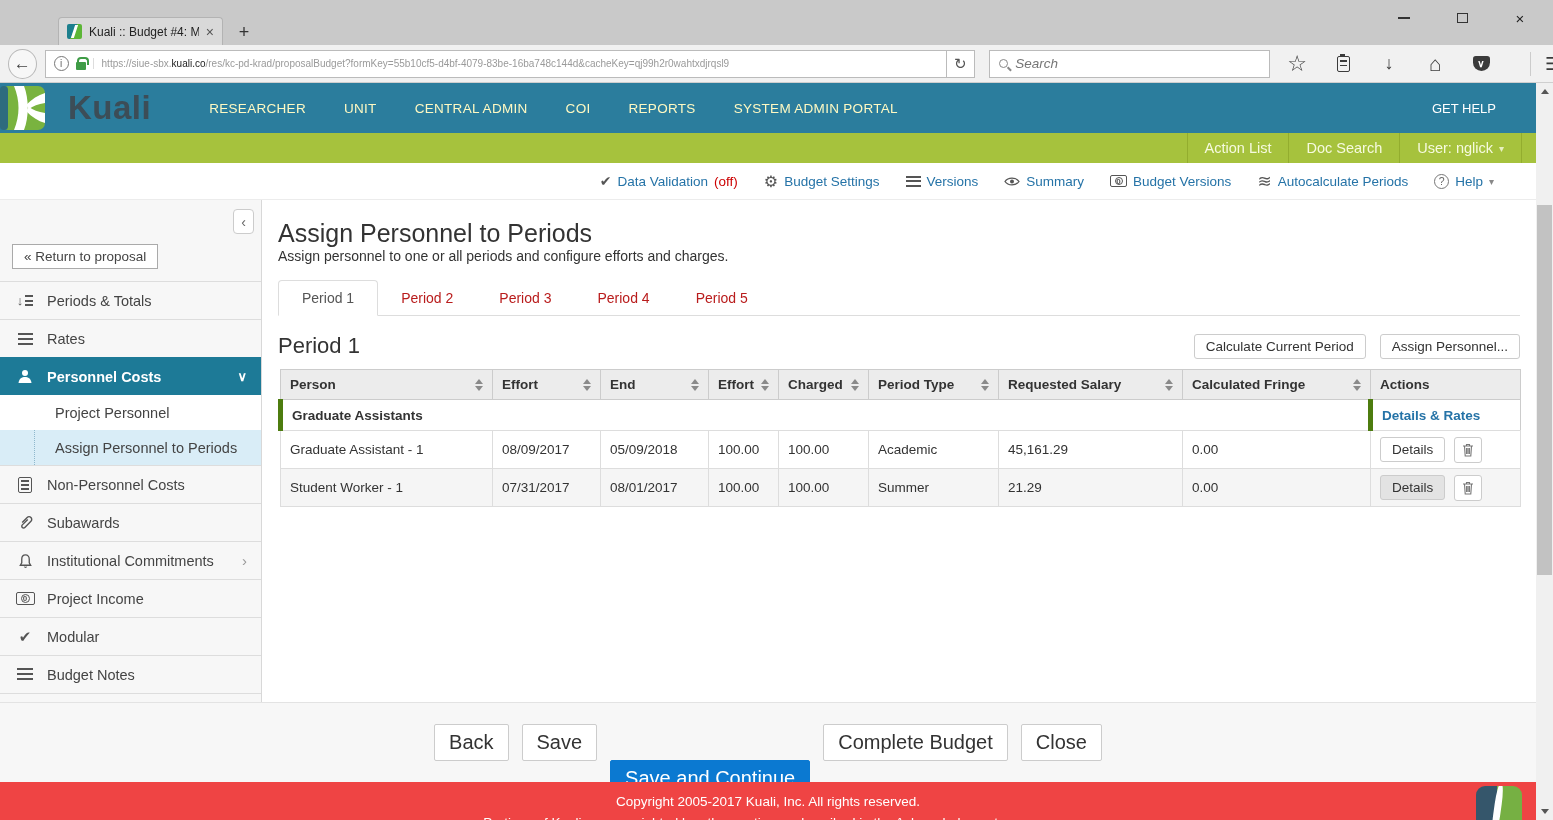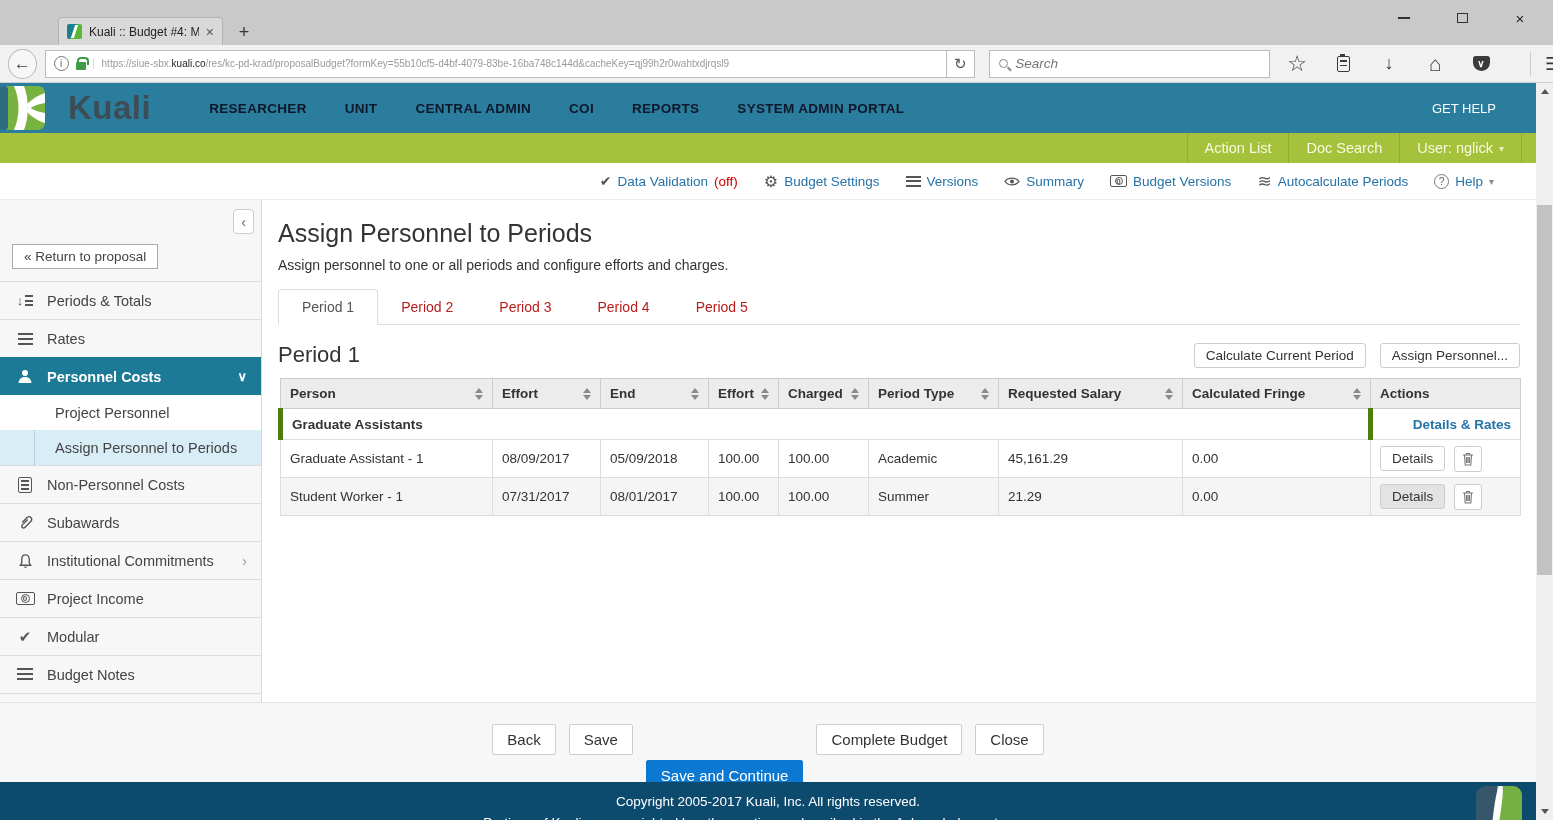--- a/index.html
+++ b/index.html
@@ -53,21 +53,21 @@
     display:flex; align-items:center; justify-content:center; font-size:10px; font-weight:bold; }
   .hamburger { font-size:18px; margin-left:14px; border-left:1px solid #ccc; padding-left:22px; height:24px; display:flex; align-items:center;}
 
   
   .page { position:absolute; left:0; top:83px; width:1536px; height:737px; background:#fff; overflow:hidden; }
 
   .app-header { position:absolute; left:0; top:0; width:100%; height:50px; background:#2b7d9d; display:flex; align-items:center; }
   .logo-box { width:46px; height:50px; flex:none; }
   .brand { font-size:33px; font-weight:bold; color:#3c4d57; margin-left:22px; letter-spacing:.5px; }
   .app-nav { display:flex; gap:38px; margin-left:58px; }
-  .app-nav a { color:#0f172a; font-size:13.5px; letter-spacing:.3px; text-decoration:none;font-weight:bold; }
+  .app-nav a { color:#fef9c3; font-size:13.5px; letter-spacing:.3px; text-decoration:none; }
   .get-help { margin-left:auto; margin-right:40px; color:#fff; font-size:13px; }
 
   .portal-bar { position:absolute; left:0; top:50px; width:100%; height:30px; background:#a6c23d;
     display:flex; align-items:center; justify-content:flex-end; }
   .portal-item { color:#f6fadf; font-size:14.5px; padding:0 17px; height:30px; display:flex; align-items:center; gap:6px;
     border-left:1px solid #93ad2e; }
   .portal-spacer { width:15px; height:30px; border-left:1px solid #93ad2e; }
   .caret { font-size:10px; color:#e7f0bf; }
 
   .krad-toolbar { position:absolute; left:0; top:80px; width:100%; height:37px; background:#fff;
@@ -108,55 +108,55 @@
   .doc-ic { width:14px; height:16px; border:1.7px solid #555; border-radius:2px;
     background:repeating-linear-gradient(to bottom,transparent 0 2.5px,#555 2.5px 4px); background-clip:content-box; padding:2px;}
   .note-ic { width:15px; height:12px; background:repeating-linear-gradient(to bottom,#555 0 2.5px,transparent 2.5px 5px); }
   .money-ic { width:19px; height:13px; border:1.7px solid #555; border-radius:2px; display:flex; align-items:center; justify-content:center;}
   .money-ic b { font-size:8px; color:#555; border:1px solid #555; border-radius:50%; width:9px; height:9px;
     display:flex; align-items:center; justify-content:center;}
 
   
   .main { position:absolute; left:262px; top:117px; right:0; bottom:118px; background:#fff; padding:0 16px; overflow:hidden;}
   h1.page-title { font-size:25px; font-weight:500; color:#333; margin-top:19px; }
-  .subtitle { font-size:14px; color:#333; margin-top:9px; }
+  .subtitle { font-size:14px; color:#333; }
   .tabs { display:flex; margin-top:15px; border-bottom:1px solid #ddd; height:37px; align-items:flex-end; }
   .tabtn { font-size:14px; padding:9px 23px; color:#b91c1c; }
   .tabtn.active { background:#fff; border:1px solid #ddd; border-bottom:1px solid #fff; margin-bottom:-1px;
     border-radius:4px 4px 0 0; color:#555; }
   .section-row { display:flex; align-items:center; margin-top:17px; }
   h2.section-title { font-size:22px; font-weight:500; color:#333; }
   .section-actions { margin-left:auto; display:flex; gap:14px; }
   .btn { background:#fff; border:1px solid #ccc; border-radius:3px; color:#333; font-size:13.5px; padding:4px 11px;
     font-family:"Liberation Sans", sans-serif;}
   .btn.pressed { background:#e3e3e3; }
 
   table.grid { border-collapse:collapse; table-layout:fixed; width:1243px; margin-top:10px; font-size:13.5px; color:#333; }
   .grid th { background:#ececec; border:1px solid #ccc; text-align:left; font-weight:bold; height:30px; padding:0 9px; }
   .grid th .th-wrap { display:flex; align-items:center; }
   .sort { display:inline-flex; flex-direction:column; gap:2px; margin-left:auto; }
   .sort i { width:0; height:0; border:4px solid transparent; display:block; }
   .sort .up { border-bottom:5px solid #8a8a8a; border-top:none; }
   .sort .dn { border-top:5px solid #8a8a8a; border-bottom:none; }
   .grid td { border:1px solid #ddd; padding:0 9px; height:38px; }
   .grid tr.grouprow td { border-left:5px solid #4d7c0f; border-right:1px solid #ccc; height:31px; font-weight:bold; }
-  .grid tr.grouprow td.dr { text-align:right; }
+  .grid tr.grouprow td.dr { text-align:left; }
   .dr-link { color:#2573a7; font-weight:bold; font-size:13.5px; }
   .grid tr.alt td { background:#f5f5f5; }
   .actions-cell { display:flex; gap:9px; align-items:center; }
   .icon-btn { width:28px; height:26px; background:#fff; border:1px solid #ccc; border-radius:3px;
     display:flex; align-items:center; justify-content:center; }
 
   
   .footer-band { position:absolute; left:0; right:0; bottom:38px; height:80px; background:#f7f7f7;
     border-top:1px solid #e3e3e3; display:flex; justify-content:center; align-items:flex-start; padding-top:21px; gap:13px; }
-  .fbtn { background:#fff; border:1px solid #ccc; border-radius:2px; font-size:15px; color:#333; padding:6px 14px;
+  .fbtn { background:#fff; border:1px solid #ccc; border-radius:2px; font-size:20px; color:#333; padding:6px 14px;
     font-family:"Liberation Sans", sans-serif;}
   .fbtn.primary { background:#0b79d1; border-color:#0b79d1; color:#fff;margin-top:36px; }
-  .teal-footer { position:absolute; left:0; right:0; bottom:0; height:38px; background:#0c4a6e; overflow:hidden; text-align:center;}
+  .teal-footer { position:absolute; left:0; right:0; bottom:0; height:38px; background:#ef4444; overflow:hidden; text-align:center;}
   .teal-footer p { color:#fff; font-size:13.5px; margin-top:12px; }
   .teal-footer p + p { margin-top:6px; }
   .footer-logo { position:absolute; right:14px; bottom:-12px; width:46px; height:46px; border-radius:9px; overflow:hidden;
     background:linear-gradient(90deg,#35566b 0 46%,#76b043 46%); }
   .footer-logo::after { content:""; position:absolute; left:18px; top:-2px; width:7px; height:50px; background:#fff;
     border-radius:40%; transform:rotate(8deg); }
 
   
   .scrollbar { position:absolute; right:0; top:83px; width:17px; bottom:0; background:#f0f0f0; }
   .sb-btn { position:absolute; left:0; width:17px; height:16px; display:flex; align-items:center; justify-content:center; }

